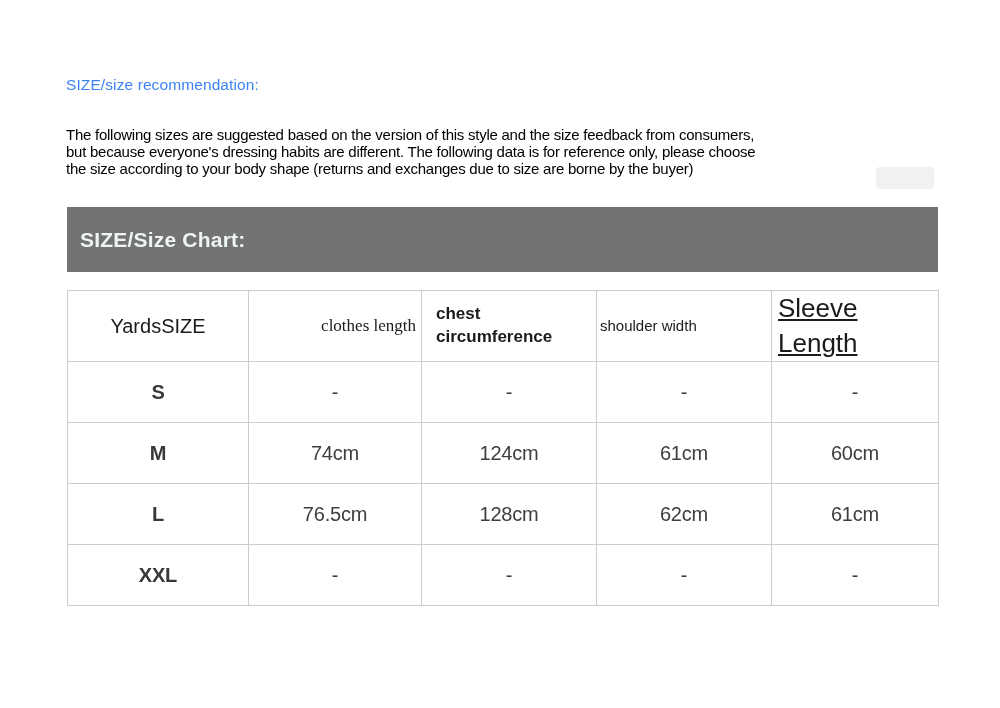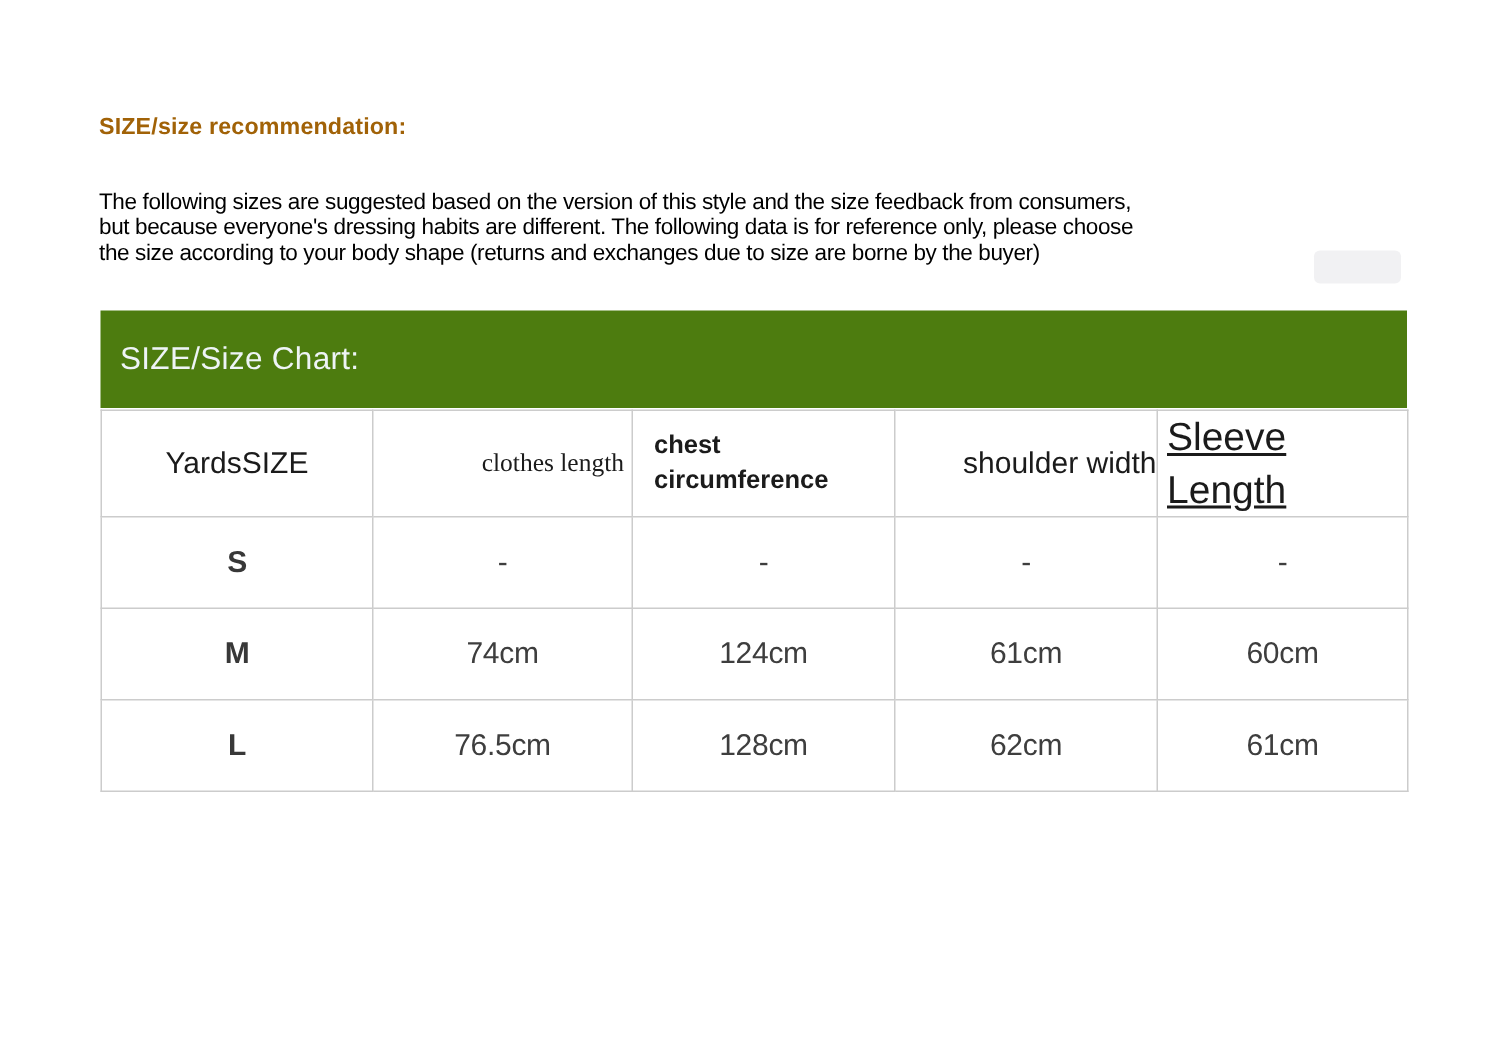--- a/index.html
+++ b/index.html
@@ -7,69 +7,69 @@
   html,body { width:1000px; height:708px; }
   body {
     background:#ffffff;
     font-family:"Liberation Sans", sans-serif;
     color:#1c1c1c;
     position:relative;
     overflow:hidden;
   }
   .page-title {
     position:absolute; left:66px; top:76px;
-    font-size:15.5px; color:#a16207; letter-spacing:0.1px;font-weight:bold;
+    font-size:15.5px; color:#3b82f6; letter-spacing:0.1px;
   }
   .description {
     position:absolute; left:66px; top:126px; width:902px;
     font-size:15px; line-height:17.2px; color:#000000;
     letter-spacing:-0.25px; white-space:pre-line;
   }
   .smudge {
     position:absolute; left:876px; top:167px; width:58px; height:22px;
     background:#f1f1f3; border-radius:4px;
   }
   .chart { position:absolute; left:67px; top:207px; width:871px; }
   .chart-header {
     height:65px; line-height:65px; padding-left:13px;
     background:#5594bb; color:#eef4f6; font-size:21px; letter-spacing:0.2px;
   }
   table.size-table {
     width:871px; border-collapse:collapse; table-layout:fixed;
-    margin-top:1px; background:#ffffff;
+    margin-top:18px; background:#ffffff;
   }
   .size-table th, .size-table td {
     border:1px solid var(--border);
     font-weight:400; vertical-align:middle;
   }
   .size-table thead tr { height:63px; }
   .size-table tbody tr { height:61px; }
   .size-table th { color:#1b1b1b; line-height:1.35; }
   .size-table th:nth-child(1) { text-align:center; font-size:20px; }
   .size-table th:nth-child(2) { text-align:right; padding-right:5px; font-size:17px;font-family:Liberation Serif, serif; }
   .size-table th:nth-child(3) { text-align:left; padding-left:14px; padding-right:34px; font-size:17px;font-weight:bold; }
-  .size-table th:nth-child(4) { text-align:right; padding-left:3px; font-size:20px; }
+  .size-table th:nth-child(4) { text-align:left; padding-left:3px; font-size:15px; }
   .size-table th:nth-child(5) { text-align:left; padding-left:6px; font-size:26px;text-decoration:underline; }
   .size-table td {
     text-align:center; font-size:20px; color:#3e3e3e; letter-spacing:-0.2px;
   }
   .size-table td:first-child { font-weight:600; color:#383838; }
 </style>
 </head>
 <body>
 
 <div>
   <div class="page-title">SIZE/size recommendation:</div>
   <div class="description">The following sizes are suggested based on the version of this style and the size feedback from consumers,
 but because everyone's dressing habits are different. The following data is for reference only, please choose
 the size according to your body shape (returns and exchanges due to size are borne by the buyer)</div>
   <div class="smudge"></div>
 
   <div class="chart">
-    <div class="chart-header" style="background: #4d7c0f; color: rgb(238, 244, 246);">
+    <div class="chart-header" style="background: #737373; color: rgb(238, 244, 246); font-weight: bold;">
       <span>SIZE/Size Chart:</span>
     </div>
     <table class="size-table">
       <colgroup>
         <col style="width:181px">
         <col style="width:173px">
         <col style="width:175px">
         <col style="width:175px">
         <col style="width:167px">
       </colgroup>
@@ -97,16 +97,23 @@
             <td>61cm</td>
             <td>60cm</td>
           </tr>
           <tr>
             <td>L</td>
             <td>76.5cm</td>
             <td>128cm</td>
             <td>62cm</td>
             <td>61cm</td>
           </tr>
+          <tr>
+            <td>XXL</td>
+            <td>-</td>
+            <td>-</td>
+            <td>-</td>
+            <td>-</td>
+          </tr>
         </tbody>
     </table>
   </div>
 </div>
 
 </body></html>

